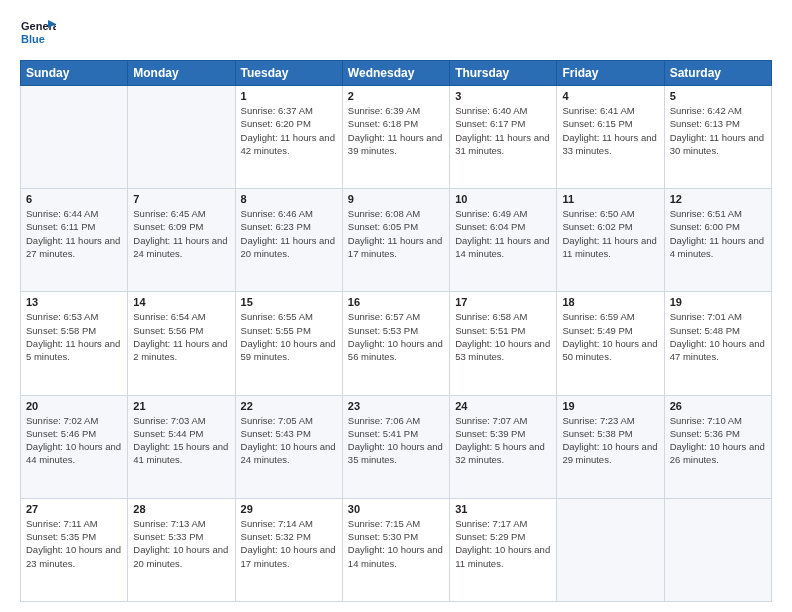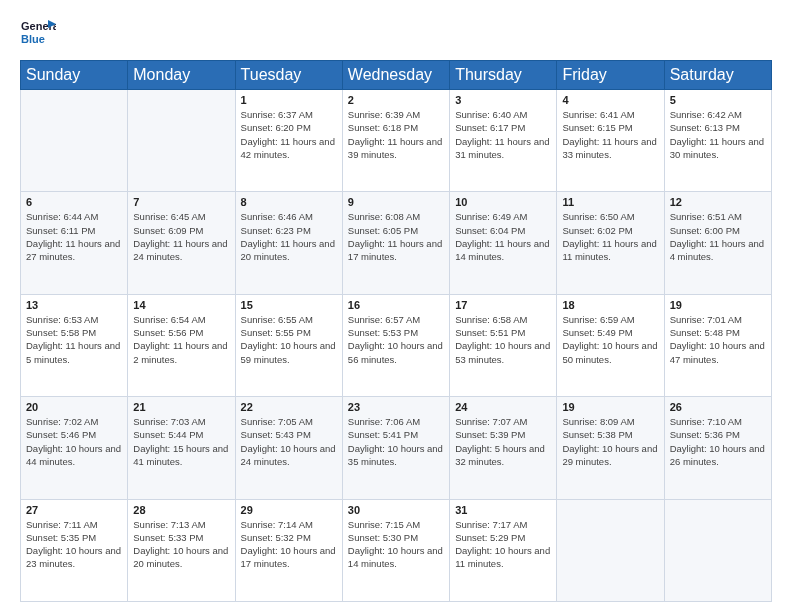--- a/index.html
+++ b/index.html
@@ -42,22 +42,22 @@
     }
     .calendar {
       border-collapse: collapse;
       width: 100%;
       flex: 1;
       table-layout: fixed;
     }
     .calendar thead tr th {
       background-color: #2a6db5;
       color: #fff;
-      font-size: 16px;
-      font-weight: normal;
+      font-size: 12px;
+      font-weight: bold;
       padding: 5px 5px;
       text-align: left;
       border: 1px solid #1a5a9a;
     }
     .calendar tbody tr td {
       vertical-align: top;
       font-size: 9.5px;
       color: #333;
       padding: 4px 5px;
       border: 1px solid #d0d8e4;
@@ -214,21 +214,21 @@
           <td>
             <div class="day-number">23</div>
             <div class="day-info"><span>Sunrise: 7:06 AM</span><br><span>Sunset: 5:41 PM</span><br><span>Daylight: 10 hours and 35 minutes.</span></div>
           </td>
           <td>
             <div class="day-number">24</div>
             <div class="day-info"><span>Sunrise: 7:07 AM</span><br><span>Sunset: 5:39 PM</span><br><span>Daylight: 5 hours and 32 minutes.</span></div>
           </td>
           <td>
             <div class="day-number">19</div>
-            <div class="day-info"><span>Sunrise: 8:09 AM</span><br><span>Sunset: 5:38 PM</span><br><span>Daylight: 10 hours and 29 minutes.</span></div>
+            <div class="day-info"><span>Sunrise: 7:23 AM</span><br><span>Sunset: 5:38 PM</span><br><span>Daylight: 10 hours and 29 minutes.</span></div>
           </td>
           <td>
             <div class="day-number">26</div>
             <div class="day-info"><span>Sunrise: 7:10 AM</span><br><span>Sunset: 5:36 PM</span><br><span>Daylight: 10 hours and 26 minutes.</span></div>
           </td>
         </tr>
         <tr>
           <td>
             <div class="day-number">27</div>
             <div class="day-info"><span>Sunrise: 7:11 AM</span><br><span>Sunset: 5:35 PM</span><br><span>Daylight: 10 hours and 23 minutes.</span></div>

